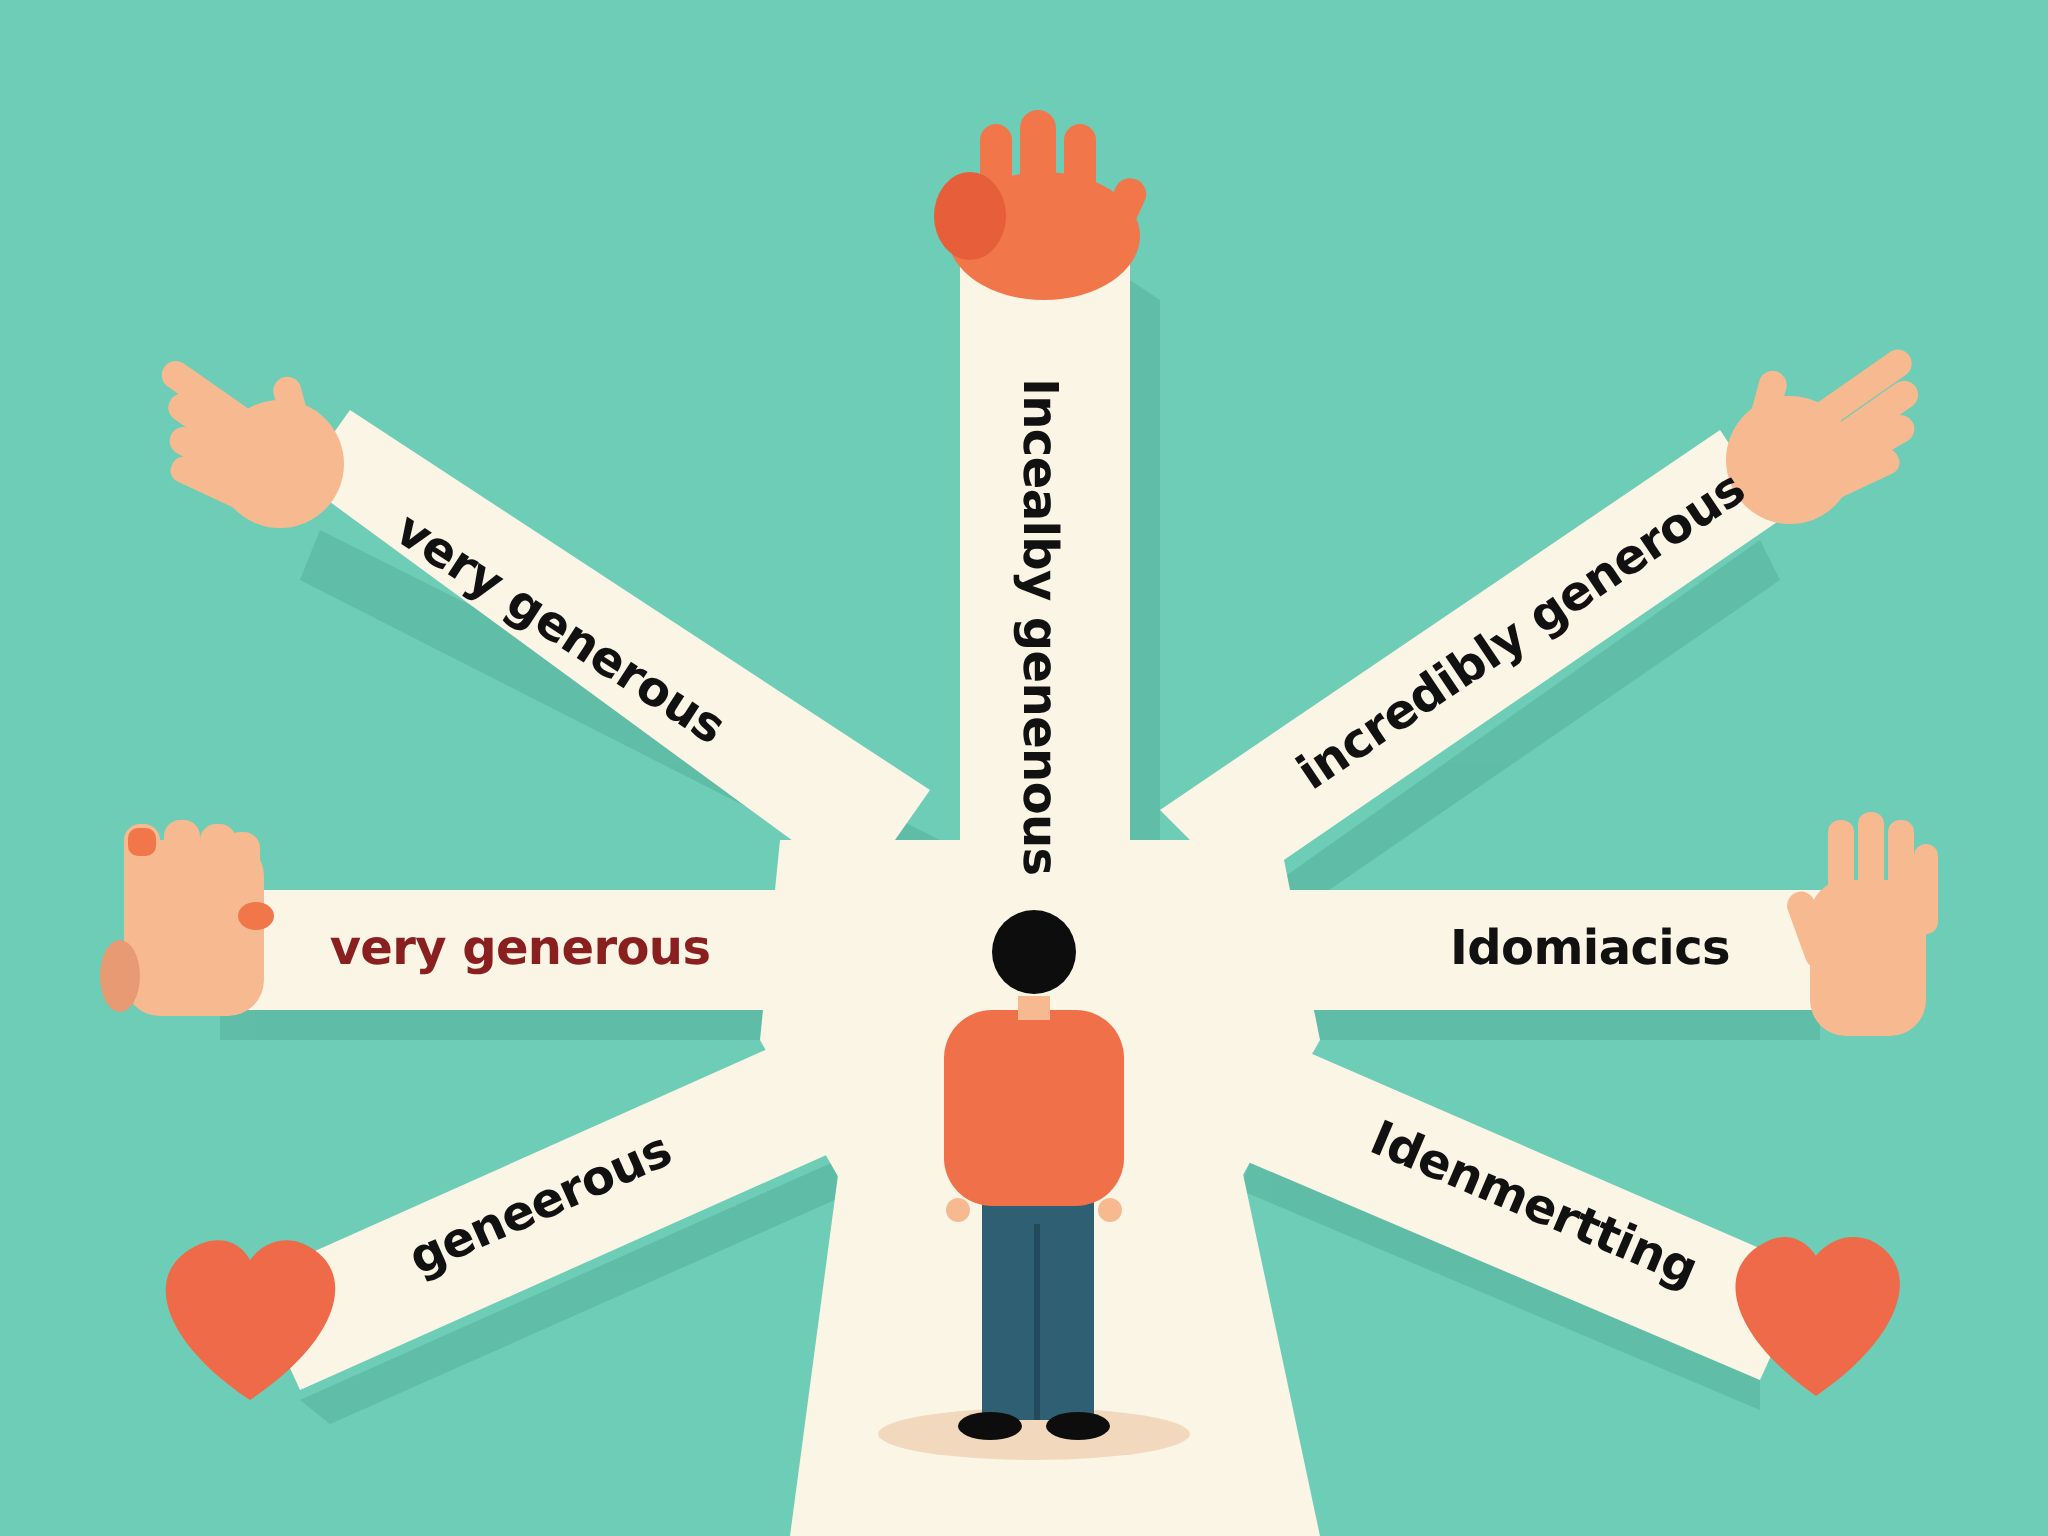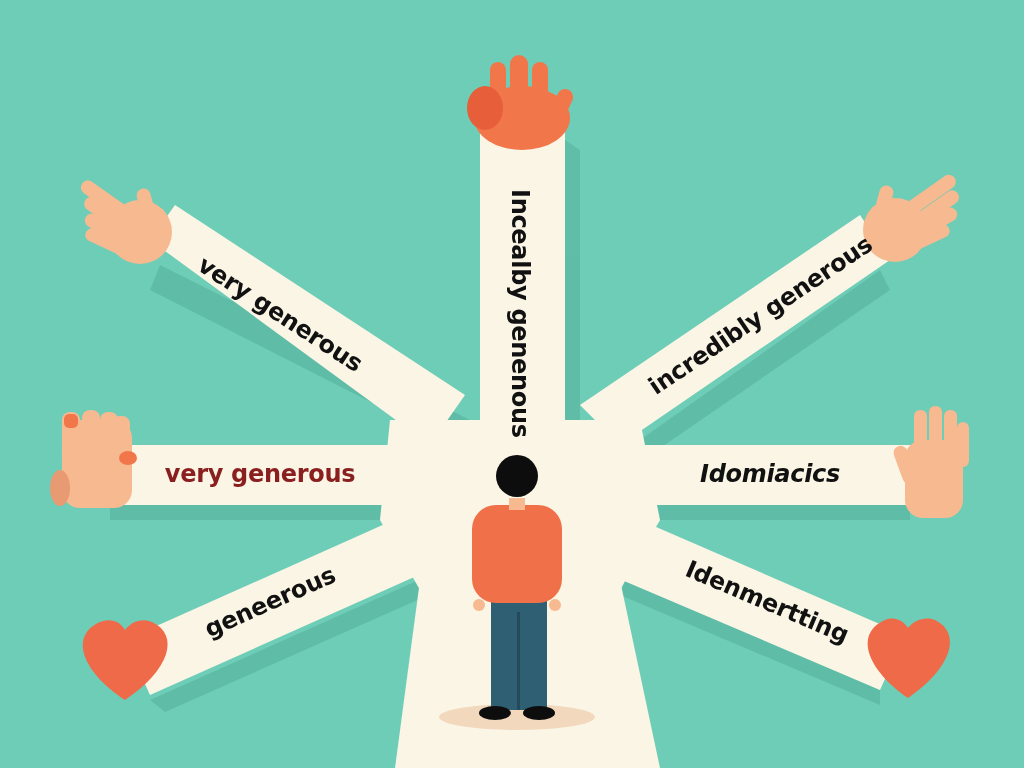--- a/index.html
+++ b/index.html
@@ -110,15 +110,15 @@
     <circle cx="517" cy="476" r="21" fill="#0d0d0d"></circle>
     <ellipse cx="479" cy="605" rx="6" ry="6" fill="#f7b990"></ellipse>
     <ellipse cx="555" cy="605" rx="6" ry="6" fill="#f7b990"></ellipse>
   </g>
 </svg>
 
 <div class="lbl" style="left:420px; top:275px; width:200px; text-align:center; transform:rotate(90deg);">Incealby genenous</div>
 <div class="lbl" style="left:185px; top:300px; width:190px; text-align:center; transform:rotate(33deg);">very generous</div>
 <div class="lbl" style="left:630px; top:305px; width:250px; text-align:center; transform:rotate(-34deg);">incredibly generous</div>
 <div class="lbl" style="left:155px; top:460px; width:210px; text-align:center; color:#8a1f1f;">very generous</div>
-<div class="lbl" style="left:700px; top:460px; width:190px; font-style:italic;">Idomiacics</div>
+<div class="lbl" style="left:700px; top:460px; width:190px; text-align:center;">Idomiacics</div>
 <div class="lbl" style="left:190px; top:588px; width:160px; text-align:center; transform:rotate(-24deg);">geneerous</div>
 <div class="lbl" style="left:680px; top:587px; width:170px; text-align:center; transform:rotate(23deg);">Idenmertting</div>
 
 </body></html>

